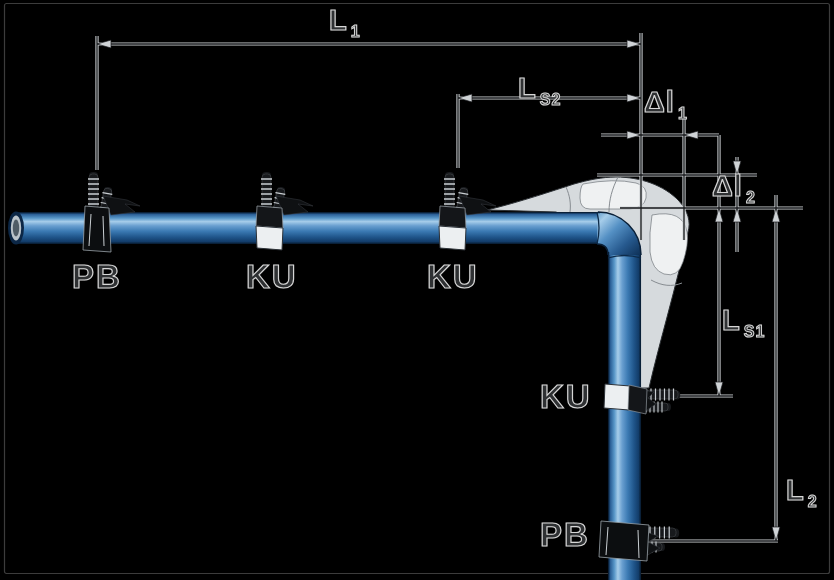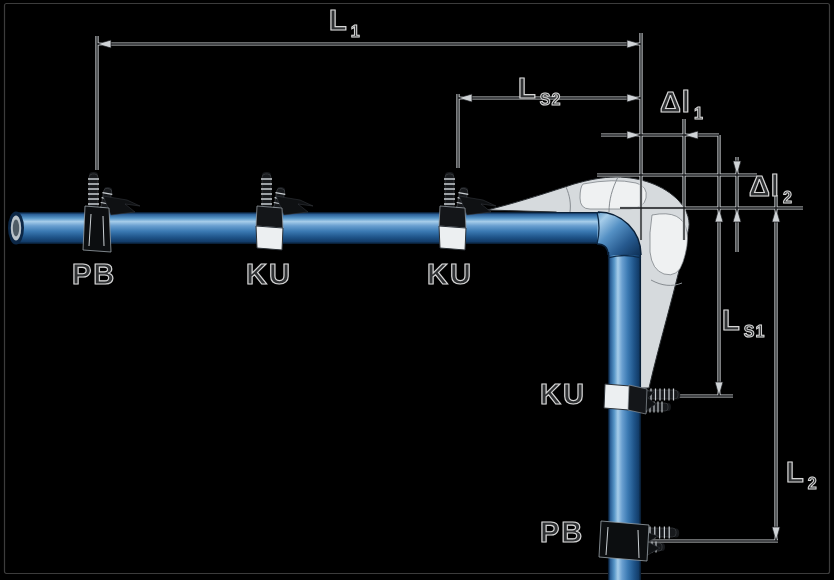--- a/index.html
+++ b/index.html
@@ -6,21 +6,21 @@
   .stage{
     position:relative;width:834px;height:580px;background:#000;overflow:hidden;
     font-family:"Liberation Sans", sans-serif;
   }
   .stage svg{position:absolute;left:0;top:0;}
   .lbl{
     position:absolute;line-height:1;white-space:nowrap;font-weight:bold;
     color:#2f3133;-webkit-text-stroke:1.15px #d6d6d6;
     text-shadow:0 0 1px #9a9a9a;
   }
-  .clampLbl{font-size:29px;letter-spacing:2px;}
+  .clampLbl{font-size:33px;letter-spacing:2px;}
   .dimLbl{font-size:29px;letter-spacing:1px;}
   .dimLbl .sub{
     font-size:16px;display:inline-block;transform:translateY(7px);
     margin-left:3px;-webkit-text-stroke:1px #d6d6d6;
   }
 </style>
 </head>
 <body>
 
 <div class="stage">
@@ -168,25 +168,25 @@
   <div class="lbl clampLbl" style="left:427px;top:260px">KU</div>
   <div class="lbl clampLbl" style="left:540px;top:380px">KU</div>
   <div class="lbl clampLbl" style="left:540px;top:518px">PB</div>
 
   <div class="lbl dimLbl" style="left:329px;top:6px">
     <span>L</span><span class="sub">1</span>
   </div>
   <div class="lbl dimLbl" style="left:518px;top:74px">
     <span>L</span><span class="sub">S2</span>
   </div>
-  <div class="lbl dimLbl" style="left:660px;top:88px">
+  <div class="lbl dimLbl" style="left:644px;top:88px">
     <span>Δl</span><span class="sub">1</span>
   </div>
-  <div class="lbl dimLbl" style="left:749px;top:172px">
+  <div class="lbl dimLbl" style="left:712px;top:172px">
     <span>Δl</span><span class="sub">2</span>
   </div>
   <div class="lbl dimLbl" style="left:722px;top:306px">
     <span>L</span><span class="sub">S1</span>
   </div>
-  <div class="lbl dimLbl" style="left:786px;top:458px">
+  <div class="lbl dimLbl" style="left:786px;top:476px">
     <span>L</span><span class="sub">2</span>
   </div>
 </div>
 
 </body></html>

